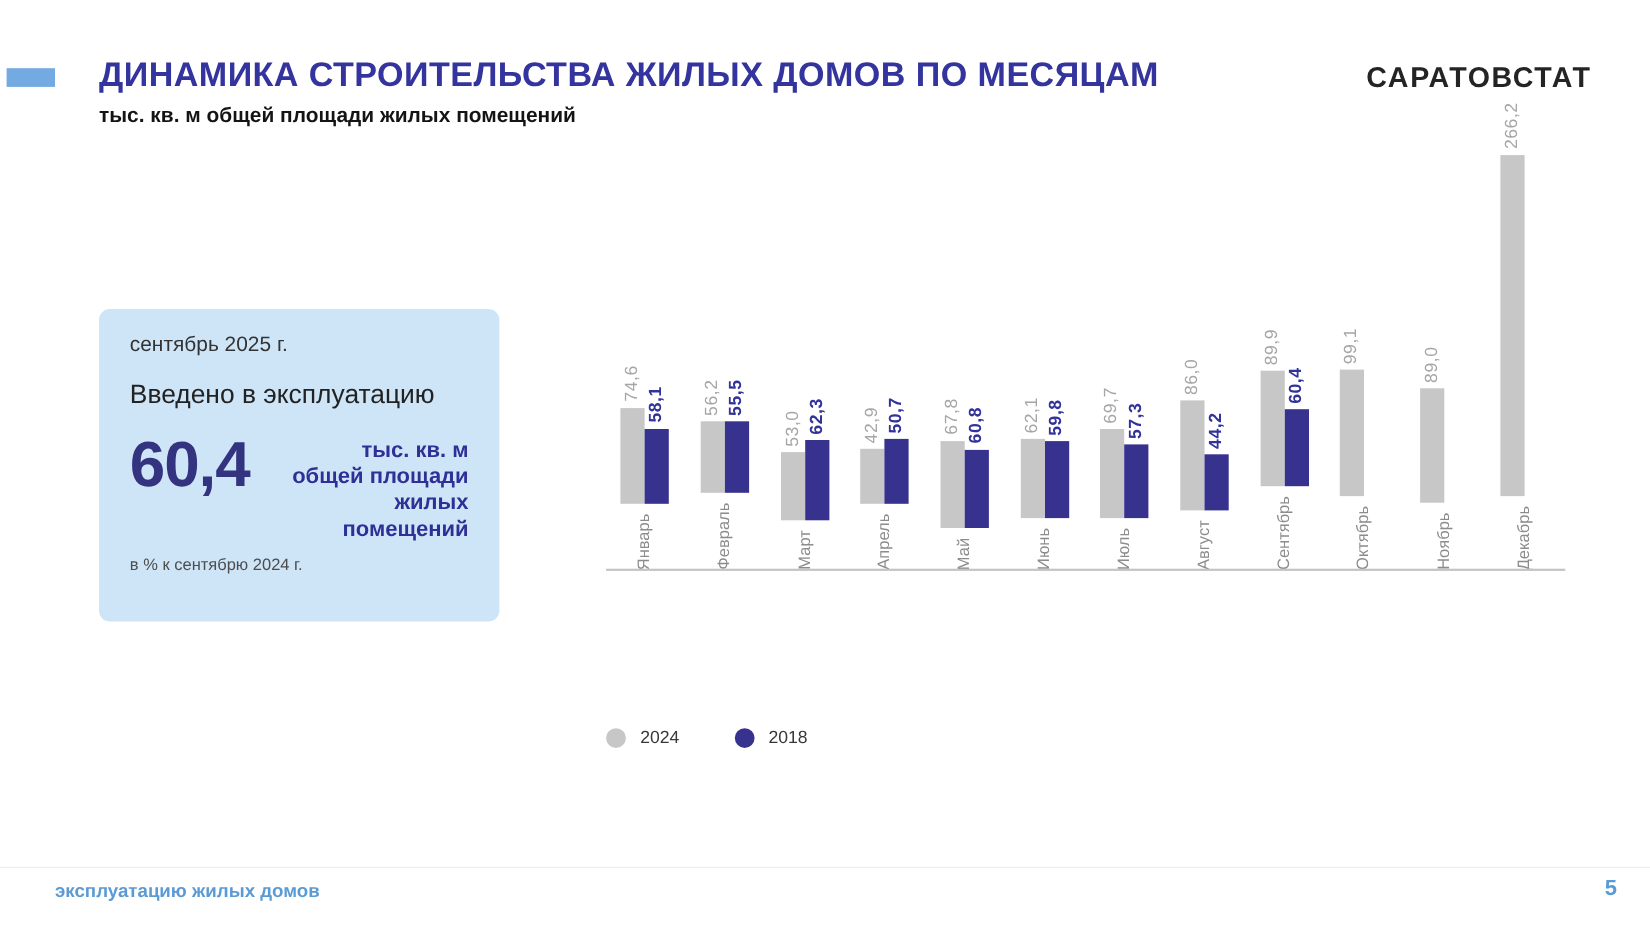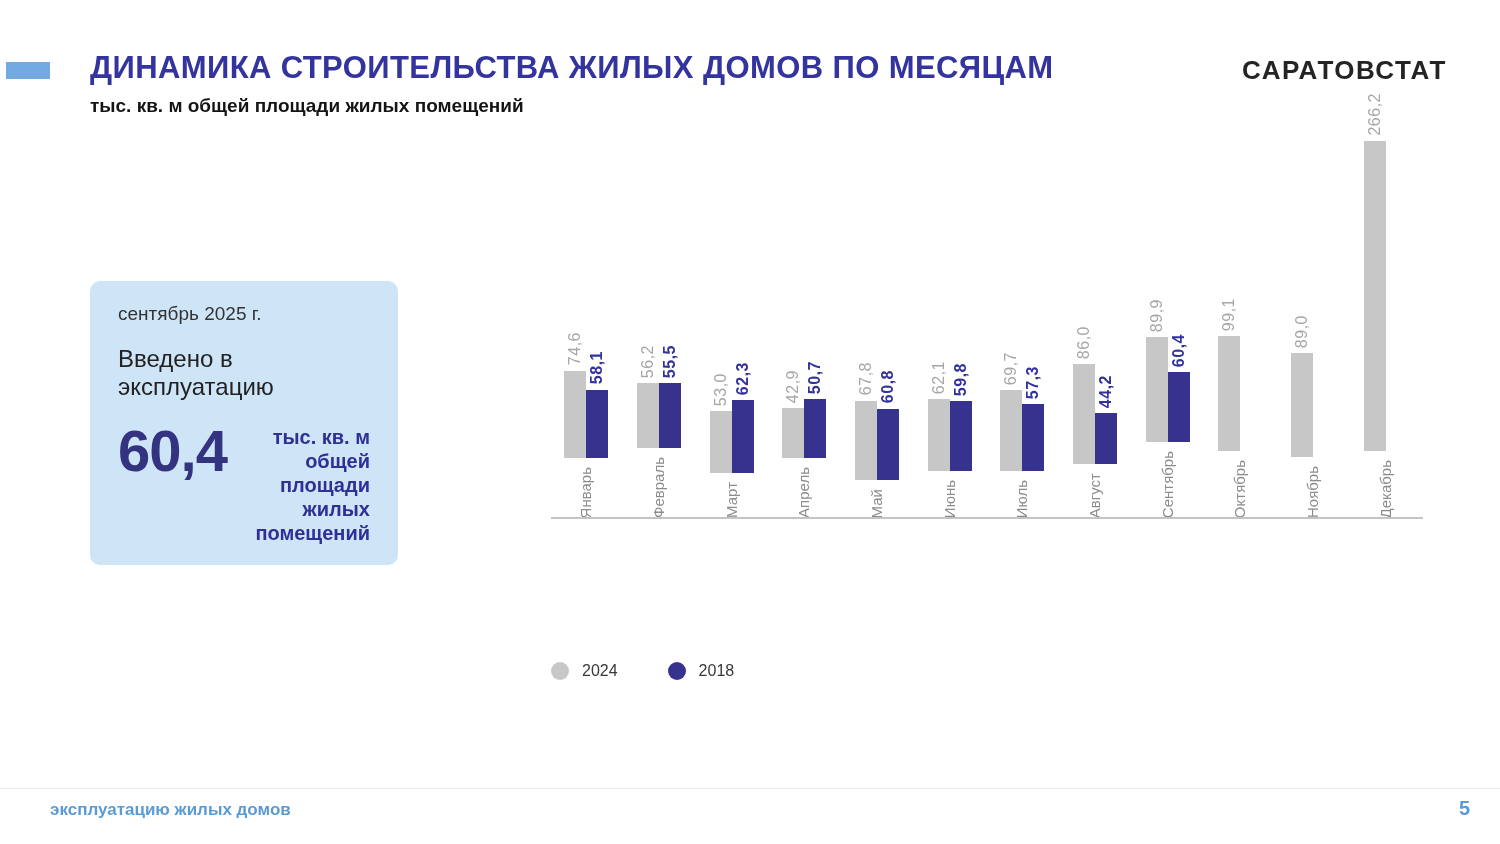--- a/index.html
+++ b/index.html
@@ -10,21 +10,21 @@
 
   .page-title { position: absolute; left: 90px; top: 50px; font-size: 31px; font-weight: 700;
     color: #34349E; letter-spacing: 0.4px; white-space: nowrap; }
 
   .org-logo { position: absolute; right: 53px; top: 55px; font-size: 26px; font-weight: 700;
     color: #242424; letter-spacing: 1.5px; white-space: nowrap; }
 
   .subtitle { position: absolute; left: 90px; top: 95px; font-size: 19px; font-weight: 700; color: #141414; }
 
   
-  .info-box { position: absolute; left: 90px; top: 281px; width: 308px; height: 284px;
+  .info-box { position: absolute; left: 90px; top: 281px; width: 364px; height: 284px;
     background: #CEE5F8; border-radius: 10px; padding: 22px 28px; }
   .info-period { font-size: 19px; color: #333333; }
   .info-intro { margin-top: 20px; font-size: 24px; color: #222222; }
   .info-numrow { margin-top: 22px; display: flex; align-items: flex-start; }
   .info-big-number { font-size: 58px; font-weight: 700; color: #333380; line-height: 0.95; letter-spacing: -1px; }
   .info-units { margin-left: 22px; font-size: 20px; font-weight: 700; color: #2F2F96; line-height: 1.2; margin-top: 2px; text-align: right; }
   .info-pct-label { margin-top: 12px; font-size: 15px; color: #4d4d4d; }
   .info-pct-value { font-size: 46px; font-weight: 700; color: #E8653F; line-height: 1.05; }
 
   
@@ -61,20 +61,21 @@
 <div class="org-logo">САРАТОВСТАТ</div>
 <div class="subtitle">тыс. кв. м общей площади жилых помещений</div>
 
 <div class="info-box">
   <div class="info-period">сентябрь 2025 г.</div>
   <div class="info-intro">Введено в эксплуатацию</div>
   <div class="info-numrow">
     <div class="info-big-number">60,4</div>
     <div class="info-units">тыс. кв. м<br>общей площади<br>жилых помещений</div>
   </div>
+  <div class="info-pct-label">в % к  сентябрю 2024 г.</div>
 </div>
 
 <div class="chart-plot">
     <div class="group">
       <div class="bars">
         <div class="bcol">
           <span class="val v2024">74,6</span>
           <div class="bar" style="background: rgb(199, 199, 199); height: 87px;"></div>
         </div>
         <div class="bcol">

